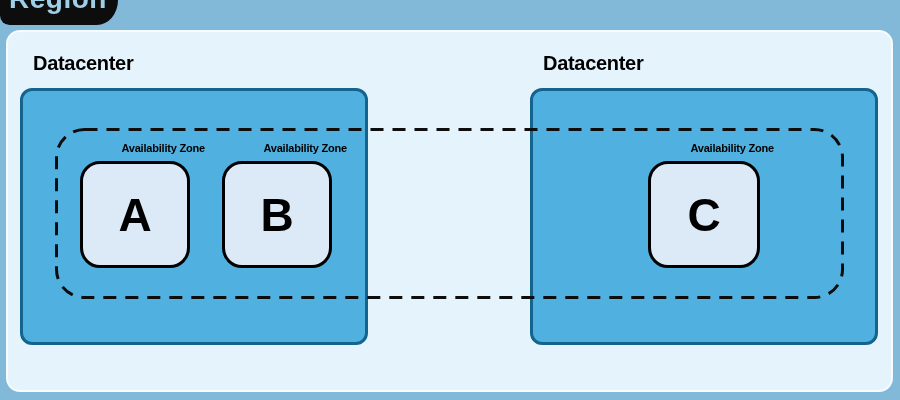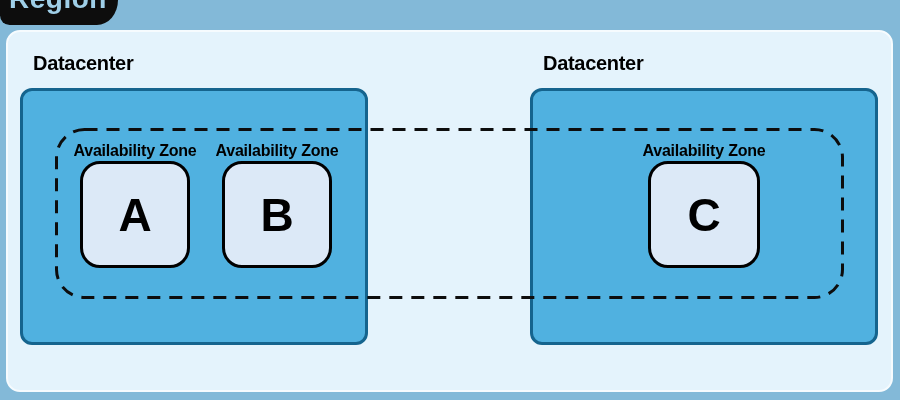--- a/index.html
+++ b/index.html
@@ -61,22 +61,22 @@
   
   .boundary-svg{position:absolute;left:0;top:0;width:900px;height:400px;pointer-events:none;}
   .area-rect{fill:none;stroke:var(--boundary-black);stroke-width:3;}
 
   .area-label{
     position:absolute;left:399px;top:99px;width:100px;
     text-align:center;font-size:19px;font-weight:bold;color:#000;
   }
 
   .az-label{
-    position:absolute;top:142px;width:140px;text-align:center;
-    font-size:16px;font-weight:bold;color:#000;letter-spacing:-.2px;
+    position:absolute;top:142px;width:140px;text-align:right;
+    font-size:11px;font-weight:bold;color:#000;letter-spacing:-.2px;
   }
   .az-label.a{left:65px;}
   .az-label.b{left:207px;}
   .az-label.c{left:634px;}
 
   .zone-node{
     position:absolute;top:161px;width:110px;height:107px;
     background:var(--node-fill);
     border:3px solid #000;border-radius:20px;
     display:flex;align-items:center;justify-content:center;

